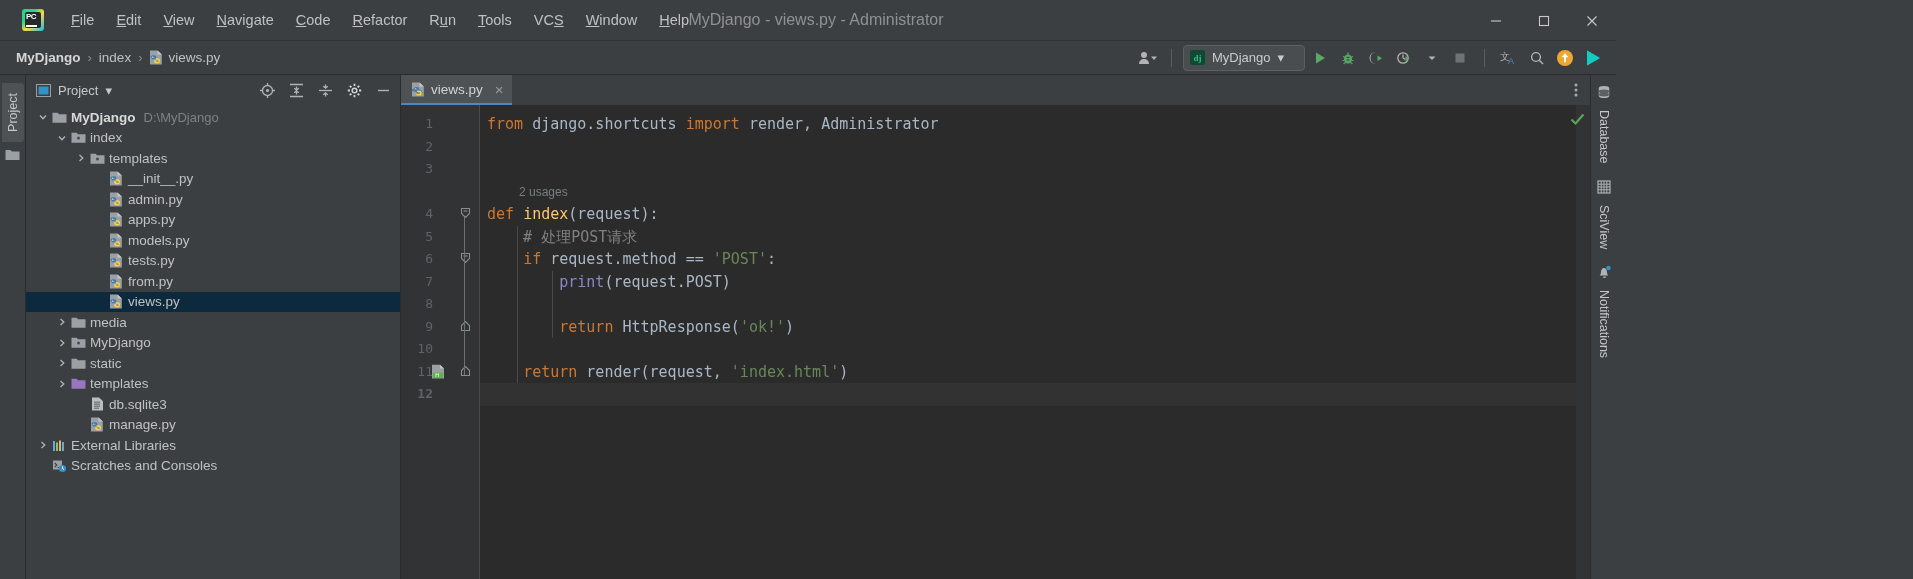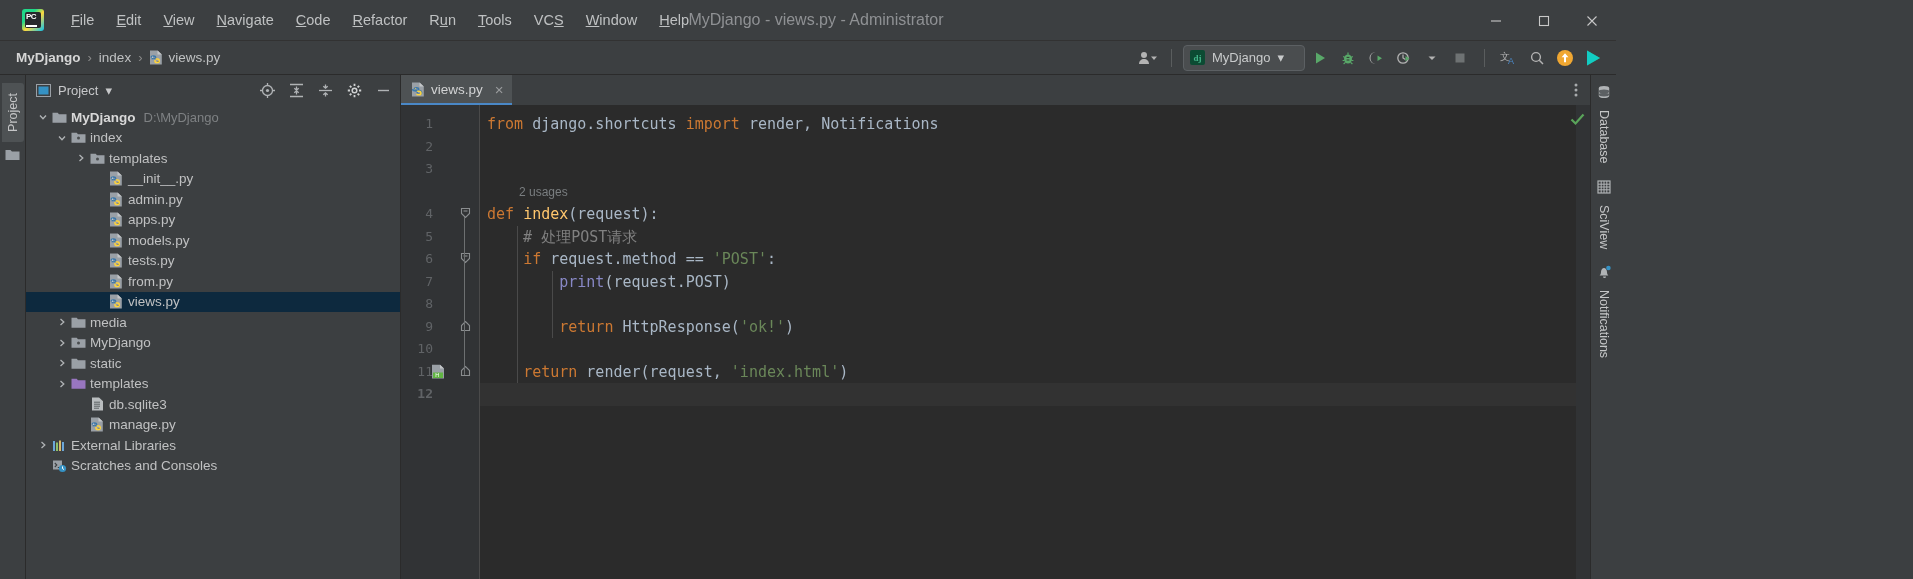--- a/index.html
+++ b/index.html
@@ -675,21 +675,21 @@
             </div>
             <div class="fold" style="top: 259.5px;">
               <svg width="11" height="12" viewBox="0 0 11 12">
                 <path d="M1.5 10.5h8v-5l-4-4-4 4z" fill="none" stroke="#8a8d8f" stroke-width="1.1"></path>
               </svg>
             </div>
             <div class="vline" style="left: 63px; top: 112px; height: 157.5px; background: rgb(109, 112, 113);"></div>
           </div>
         <div class="code-wrap" id="codewrap">
           <div class="vline" style="left:0px; top:0; bottom:0; background:#4a4a4a;"></div>
-        <div class="cline" style="top: 8px; left: 8px;"><span class="kw">from </span><span class="pln">django.shortcuts </span><span class="kw">import </span><span class="pln">render, Notifications</span></div>
+        <div class="cline" style="top: 8px; left: 8px;"><span class="kw">from </span><span class="pln">django.shortcuts </span><span class="kw">import </span><span class="pln">render, Administrator</span></div>
             <div class="cline" style="top: 30.5px; left: 8px;"></div>
             <div class="cline" style="top: 53px; left: 8px;"></div>
             <div class="inlay" style="top: 79.5px; left: 8px;">2 usages</div>
             <div class="cline" style="top: 98px; left: 8px;"><span class="kw">def </span><span class="fn">index</span><span class="pln">(request):</span></div>
             <div class="cline" style="top: 120.5px; left: 8px;"><span class="cmt">    # 处理POST请求</span></div>
             <div class="cline" style="top: 143px; left: 8px;"><span class="pln">    </span><span class="kw">if </span><span class="pln">request.method == </span><span class="str">'POST'</span><span class="pln">:</span></div>
             <div class="cline" style="top: 165.5px; left: 8px;"><span class="pln">        </span><span class="bif">print</span><span class="pln">(request.POST)</span></div>
             <div class="cline" style="top: 188px; left: 8px;"></div>
             <div class="cline" style="top: 210.5px; left: 8px;"><span class="pln">        </span><span class="kw">return </span><span class="pln">HttpResponse(</span><span class="str">'ok!'</span><span class="pln">)</span></div>
             <div class="cline" style="top: 233px; left: 8px;"></div>

